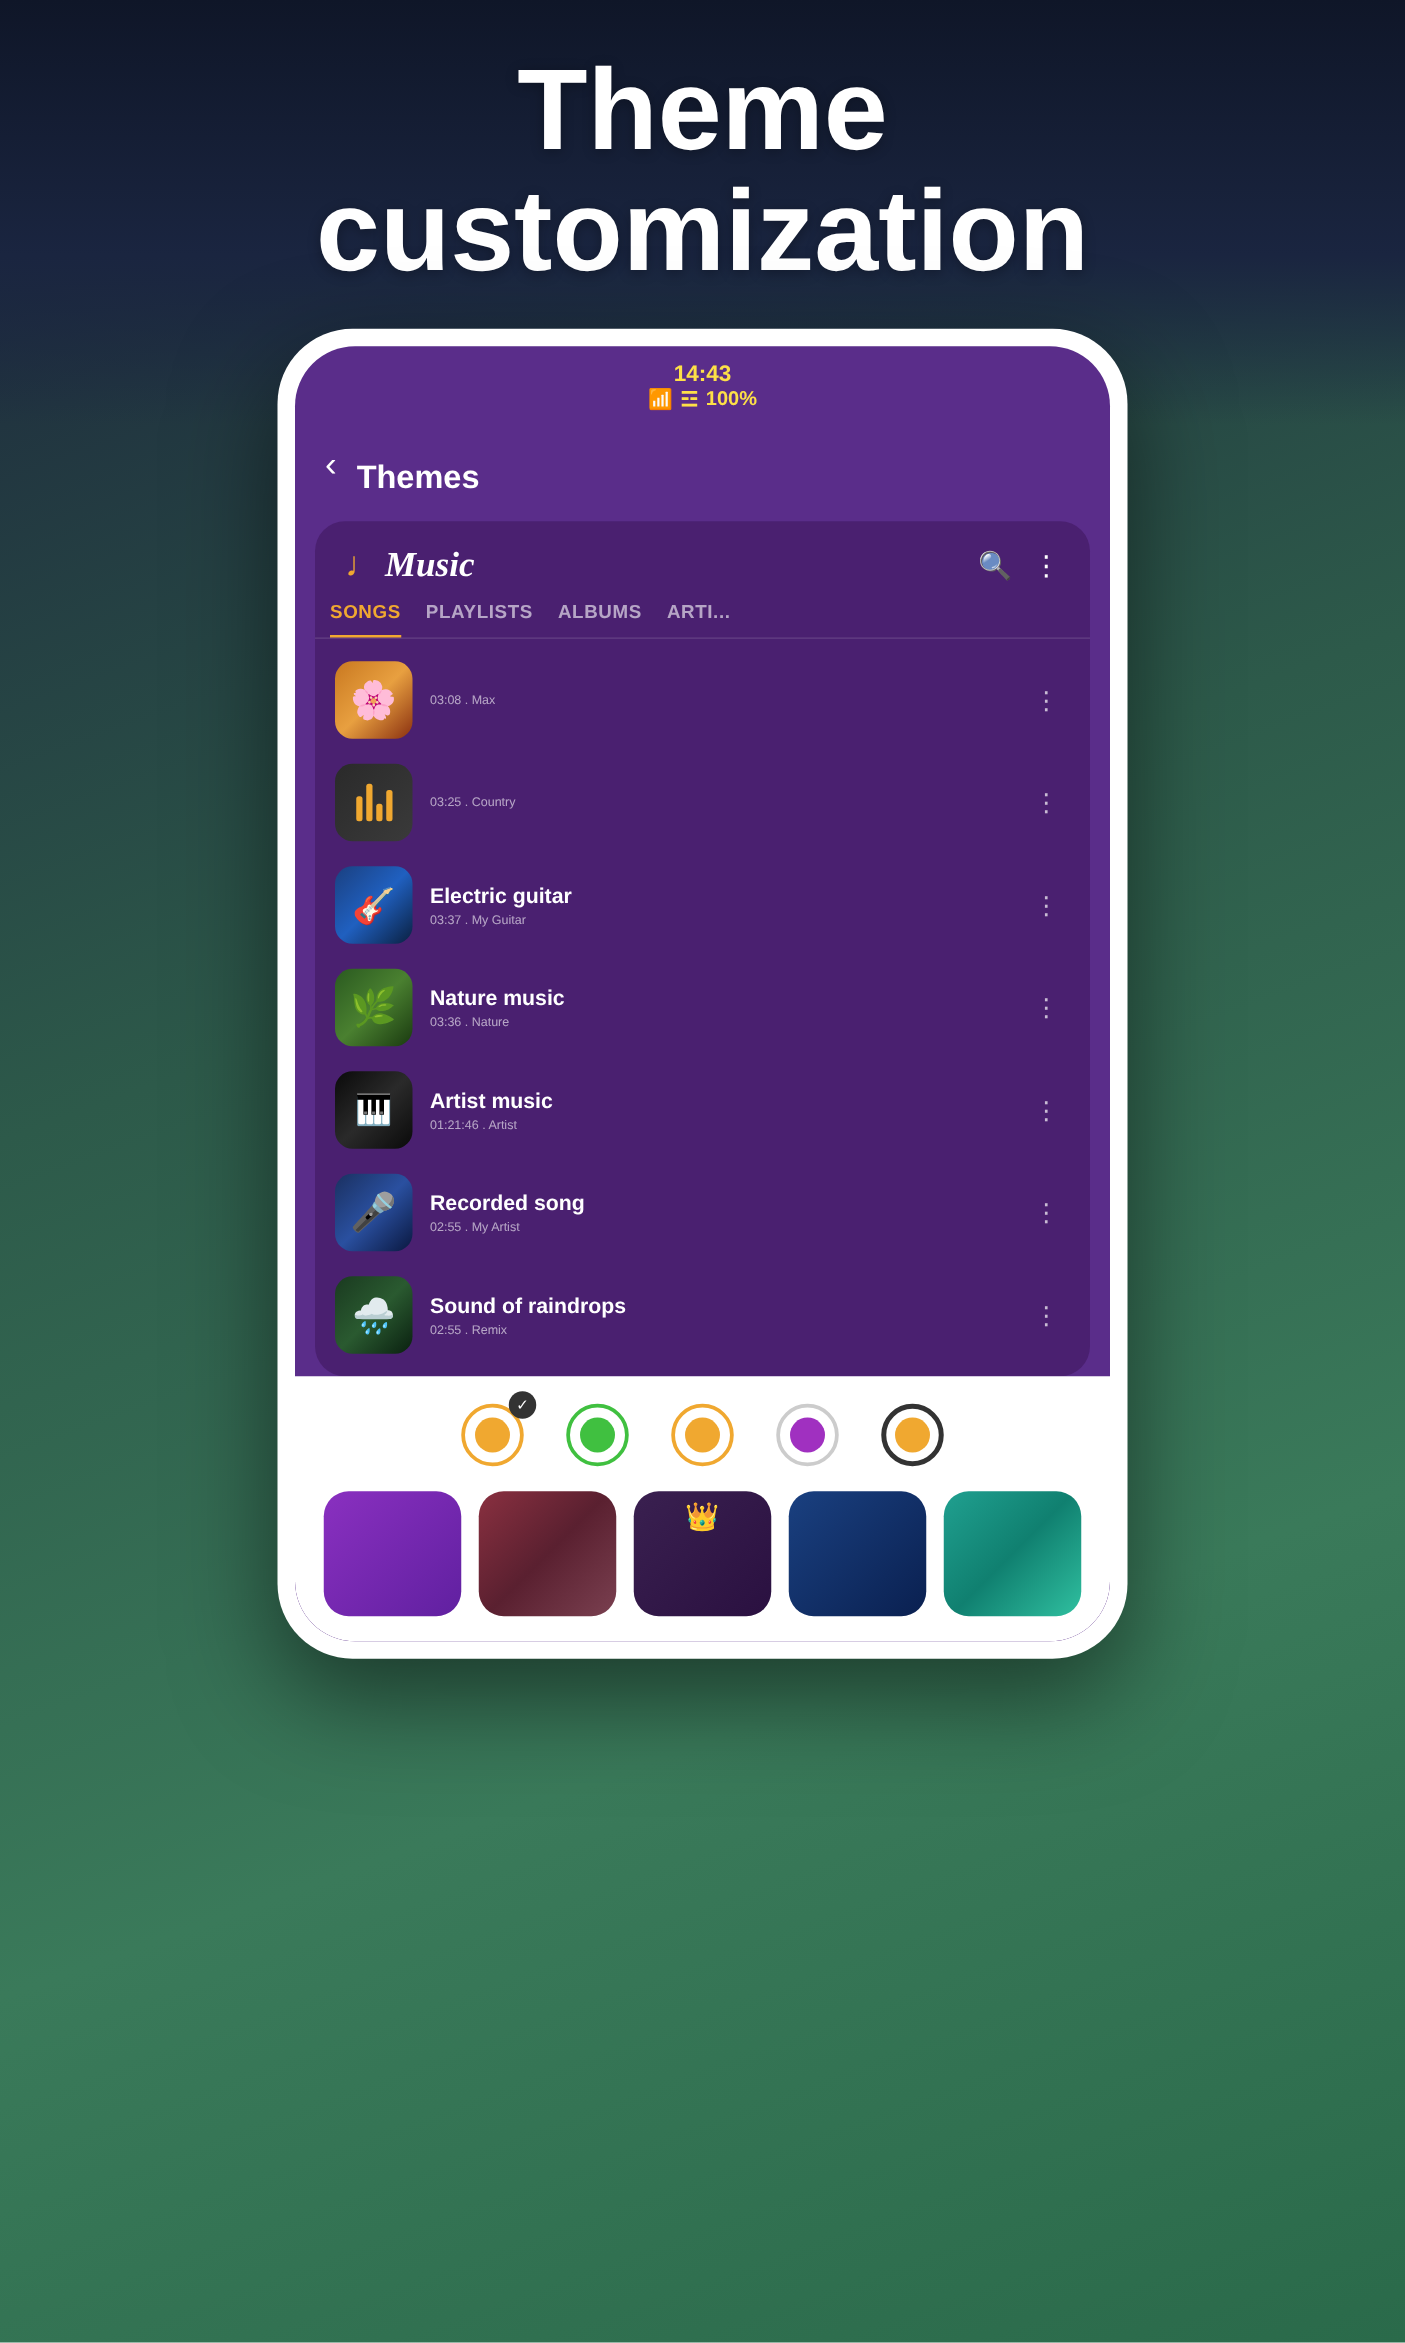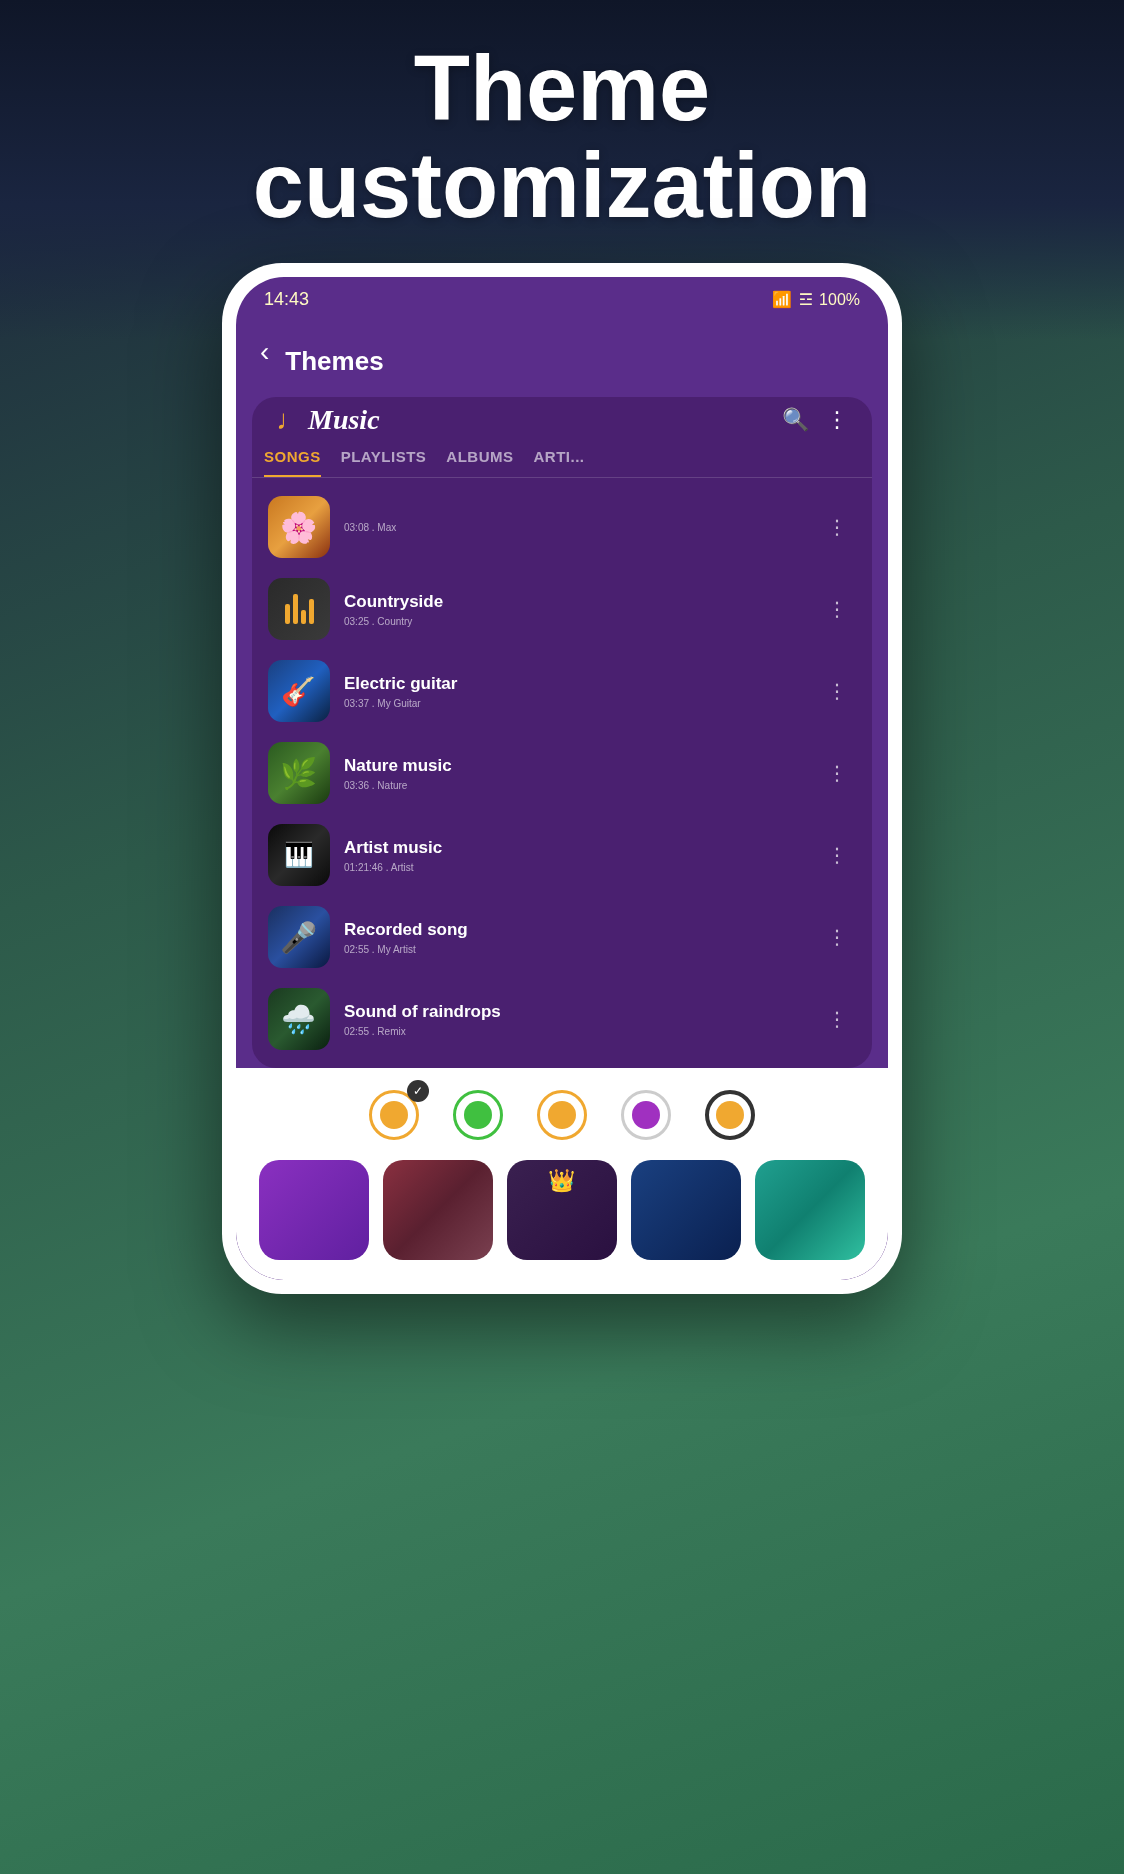--- a/index.html
+++ b/index.html
@@ -59,23 +59,24 @@
       overflow: hidden;
       position: relative;
     }
 
     
     .status-bar {
       display: flex;
       justify-content: space-between;
       align-items: center;
       padding: 12px 28px 6px;
-      color: #fef9c3;
+      color: #fde047;
       font-size: 18px;
-      font-weight: 400;
+      font-weight: 700;
+      flex-direction: column;
     }
     .status-icons {
       display: flex;
       align-items: center;
       gap: 6px;
       font-size: 16px;
     }
 
     
     .app-header {
@@ -103,21 +104,21 @@
       border-radius: 24px;
       overflow: hidden;
       padding-bottom: 8px;
     }
 
     
     .music-top-bar {
       display: flex;
       justify-content: space-between;
       align-items: center;
-      padding: 7px 24px 12px;
+      padding: 20px 24px 12px;
     }
     .music-logo {
       font-size: 28px;
       font-weight: 700;
       color: white;
       font-style: italic;
       font-family: Georgia, serif;
     }
     .music-logo::before {
       content: '♩';
@@ -394,21 +395,20 @@
         <div class="song-item">
           <div class="song-thumb thumb-countryside">
             <div class="thumb-bars">
               <div class="thumb-bar" style="height:20px"></div>
               <div class="thumb-bar" style="height:30px"></div>
               <div class="thumb-bar" style="height:14px"></div>
               <div class="thumb-bar" style="height:25px"></div>
             </div>
           </div>
           <div class="song-info">
-            <div class="song-name">Countryside</div>
             <div class="song-meta">03:25 . Country</div>
           </div>
           <span class="song-more">⋮</span>
         </div>
 
         <div class="song-item">
           <div class="song-thumb thumb-electric">
             <span class="thumb-guitar">🎸</span>
           </div>
           <div class="song-info">

